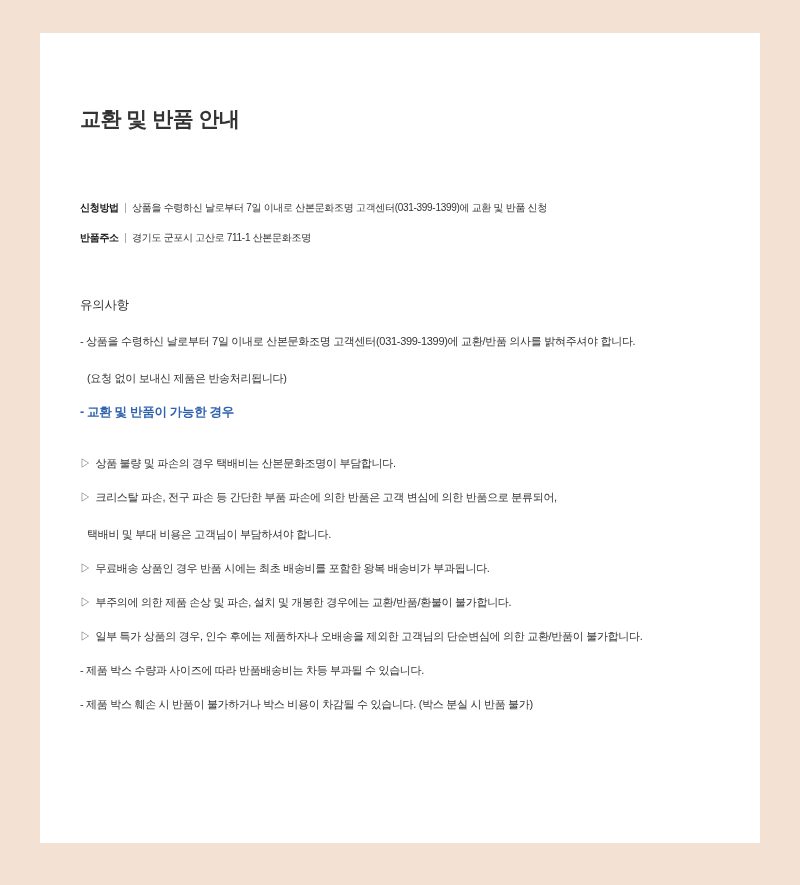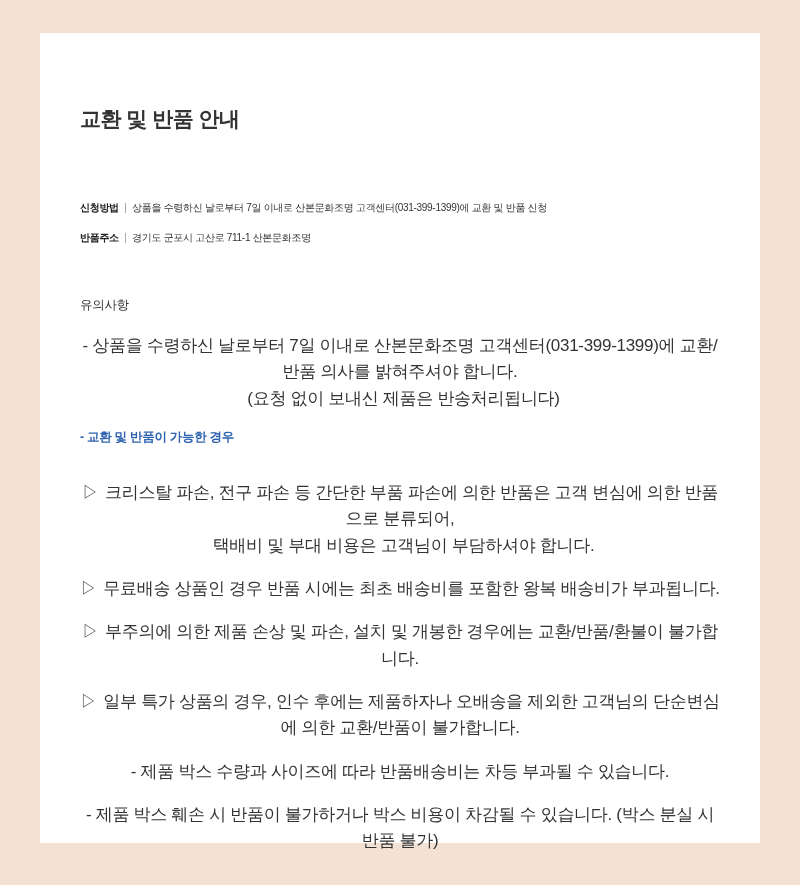--- a/index.html
+++ b/index.html
@@ -53,30 +53,30 @@
   .notice {
     margin-top: 52px;
   }
   .notice-heading {
     font-size: 12.5px;
     color: #333333;
     margin-bottom: 19px;
     letter-spacing: -0.3px;
   }
   .line {
-    font-size: 17px;
+    font-size: 11px;
     color: #333333;
     line-height: 1.55;
     margin-bottom: 17px;
     letter-spacing: -0.3px;
-    text-align: center;
   }
   .line .sub {
     display: block;
     padding-left: 7px;
+    margin-top: 20px;
   }
   .sect-blue {
     font-size: 12.5px;
     font-weight: bold;
     color: #2f63b0;
     margin-bottom: 34px;
     letter-spacing: -0.3px;
   }
   .sect-red {
     font-size: 12.5px;
@@ -117,20 +117,24 @@
 
       <div class="line">
         <span>- 상품을 수령하신 날로부터 7일 이내로 산본문화조명 고객센터(031-399-1399)에 교환/반품 의사를 밝혀주셔야 합니다.</span>
         <span class="sub">(요청 없이 보내신 제품은 반송처리됩니다)</span>
       </div>
 
       <div class="sect-blue">- 교환 및 반품이 가능한 경우</div>
 
       <div class="line">
         <span class="tri">▷</span>
+        <span>상품 불량 및 파손의 경우 택배비는 산본문화조명이 부담합니다.</span>
+      </div>
+      <div class="line">
+        <span class="tri">▷</span>
         <span>크리스탈 파손, 전구 파손 등 간단한 부품 파손에 의한 반품은 고객 변심에 의한 반품으로 분류되어,</span>
         <span class="sub">택배비 및 부대 비용은 고객님이 부담하셔야 합니다.</span>
       </div>
       <div class="line">
         <span class="tri">▷</span>
         <span>무료배송 상품인 경우 반품 시에는 최초 배송비를 포함한 왕복 배송비가 부과됩니다.</span>
       </div>
 
 
       <div class="line">

